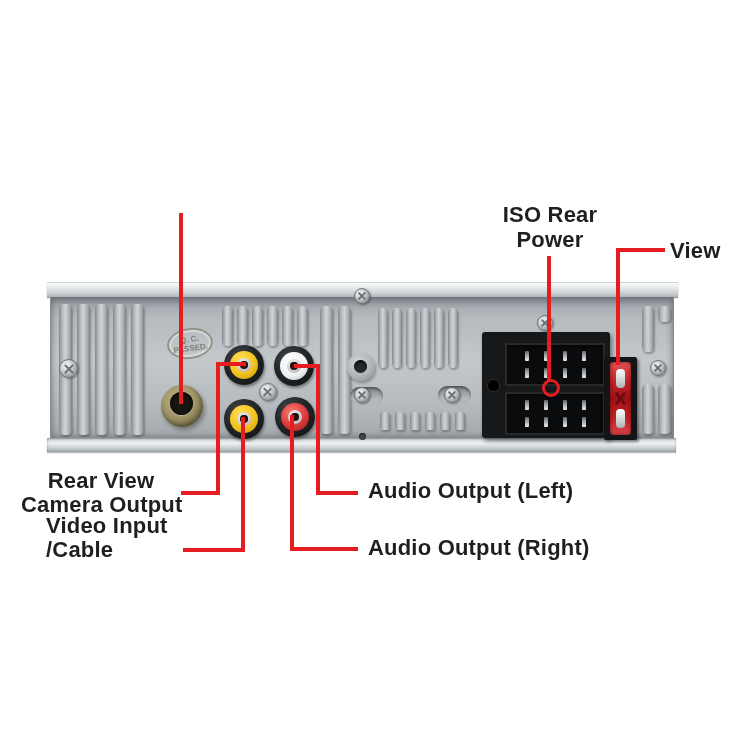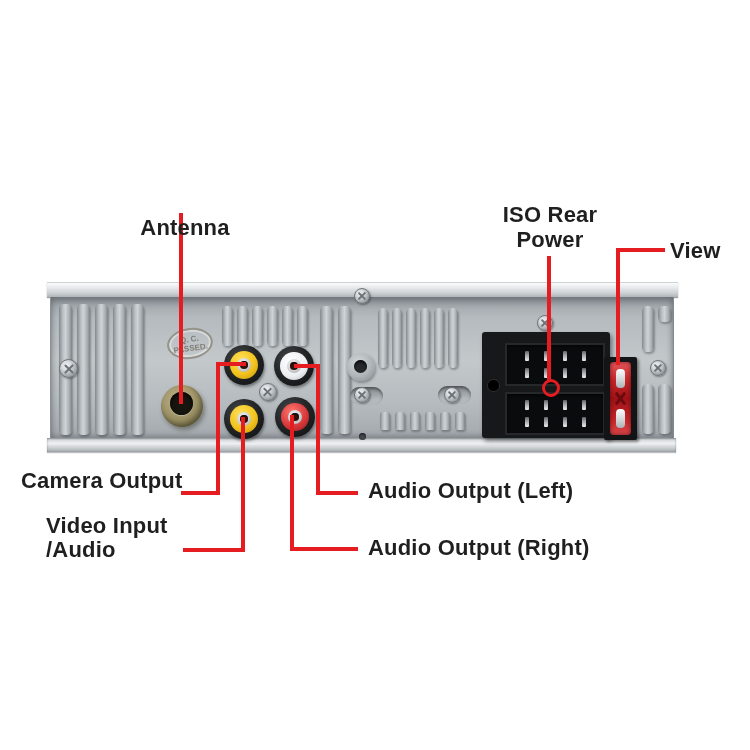--- a/index.html
+++ b/index.html
@@ -301,34 +301,34 @@
   <i class="line" style="left:294px;top:364px;width:26px;height:4px"></i>
   <i class="line" style="left:316px;top:364px;width:4px;height:131px"></i>
   <i class="line" style="left:316px;top:491px;width:42px;height:4px"></i>
 
   <i class="line" style="left:241px;top:417px;width:4px;height:135px"></i>
   <i class="line" style="left:183px;top:548px;width:62px;height:4px"></i>
 
   <i class="line" style="left:290px;top:415px;width:4px;height:136px"></i>
   <i class="line" style="left:290px;top:547px;width:68px;height:4px"></i>
 
-  <div class="label center" style="left:115px;top:216px;width:140px">Antenna</div>
 
   <div class="label center" style="left:469px;top:202px;width:162px;line-height:25px">
     <div>ISO Rear</div>
     <div>Power</div>
   </div>
 
   <div class="label" style="left:670px;top:239px">View</div>
 
   <div class="label center" style="left:21px;top:469px;width:160px">
+    <div>Rear View</div>
     <div>Camera Output</div>
   </div>
 
   <div class="label" style="left:46px;top:514px">
     <div>Video Input</div>
-    <div>/Audio</div>
+    <div>/Cable</div>
   </div>
 
   <div class="label" style="left:368px;top:536px">Audio Output (Right)</div>
   <div class="label" style="left:368px;top:479px">Audio Output (Left)</div>
 
 </div>
 
 </body></html>

